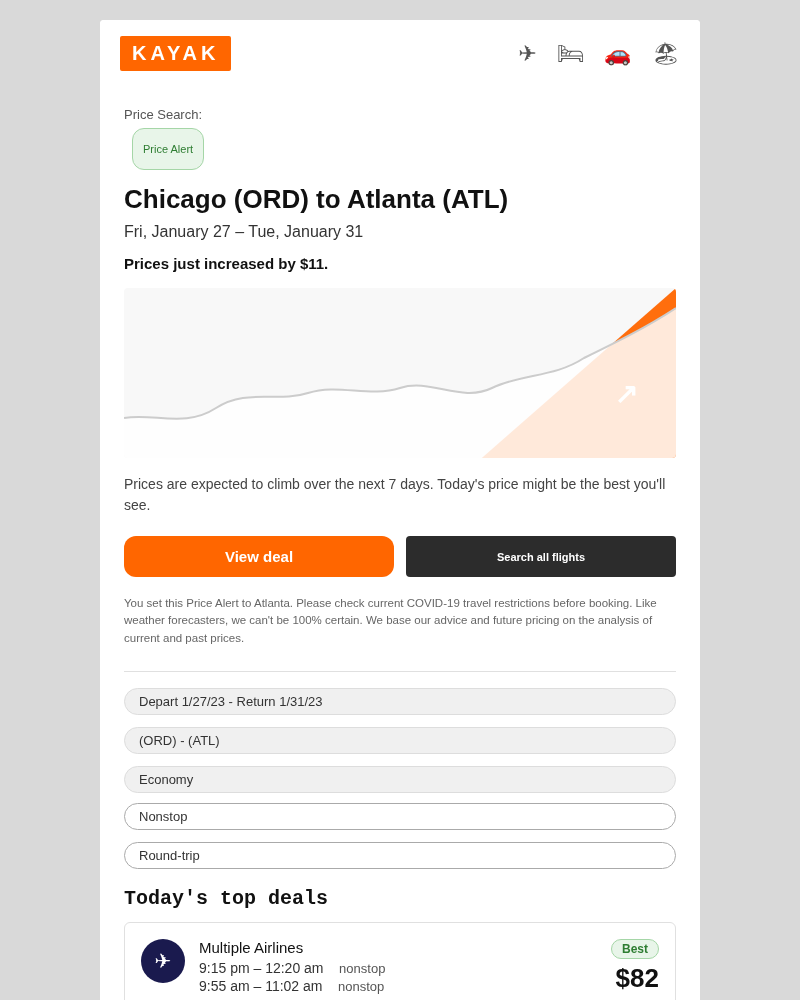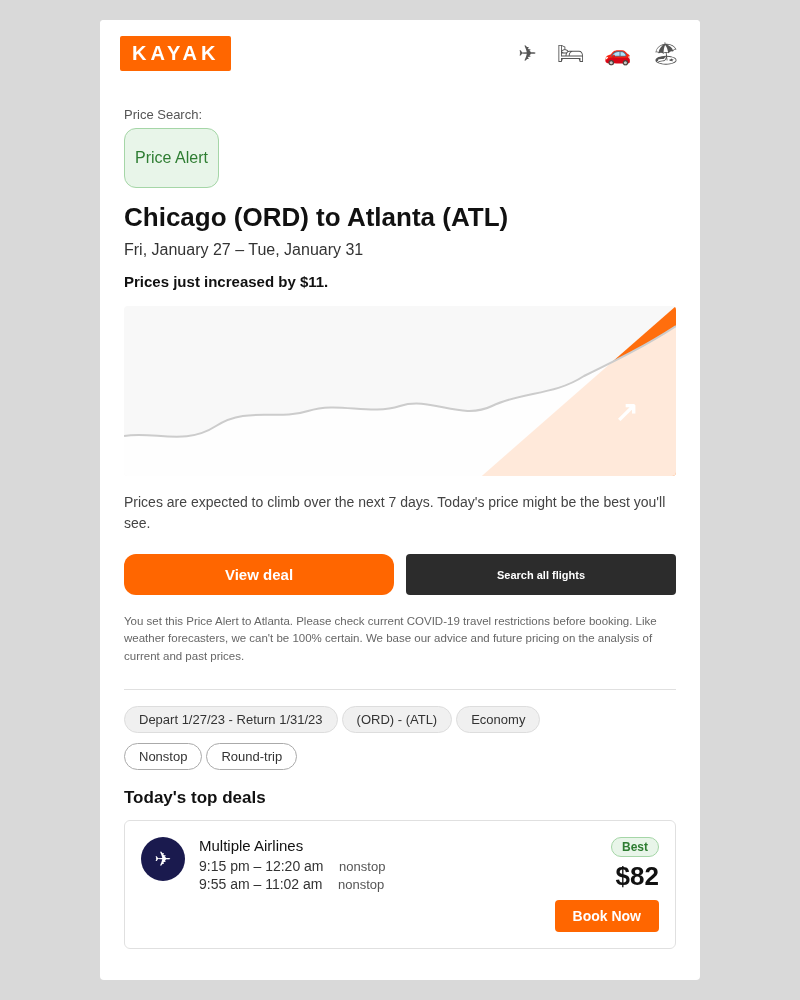--- a/index.html
+++ b/index.html
@@ -50,23 +50,24 @@
       font-size: 13px;
       color: #555;
       margin-bottom: 6px;
     }
     .price-alert-badge {
       display: inline-block;
       background: #e8f5e9;
       color: #2e7d32;
       border: 1px solid #a5d6a7;
       border-radius: 12px;
-      font-size: 16px;
-      padding: 20px 10px;
+      font-size: 11px;
+      padding: 14px 10px;
       margin-bottom: 14px;
+      margin-left: 8px;
     }
     .route-title {
       font-size: 26px;
       font-weight: 700;
       color: #111;
       margin-bottom: 8px;
     }
     .date-range {
       font-size: 16px;
       color: #333;
@@ -131,41 +132,43 @@
       margin-bottom: 24px;
     }
     .divider {
       border: none;
       border-top: 1px solid #e0e0e0;
       margin: 16px 0;
     }
     .filter-tags {
       display: flex;
       flex-wrap: wrap;
-      gap: 4px;
+      gap: 12px;
       margin-bottom: 10px;
+      flex-direction: column;
     }
     .filter-tag {
       background: #f0f0f0;
       border: 1px solid #ddd;
       border-radius: 16px;
       padding: 5px 14px;
       font-size: 13px;
       color: #333;
       cursor: pointer;
     }
     .filter-tag.active {
       background: #fff;
       border-color: #aaa;
     }
     .section-title {
-      font-size: 17px;
+      font-size: 20px;
       font-weight: 700;
       color: #111;
       margin: 18px 0 12px 0;
+      font-family: Liberation Mono, monospace;
     }
     .deal-card {
       border: 1px solid #e0e0e0;
       border-radius: 6px;
       padding: 16px;
       background: #fff;
     }
     .deal-header {
       display: flex;
       justify-content: space-between;

